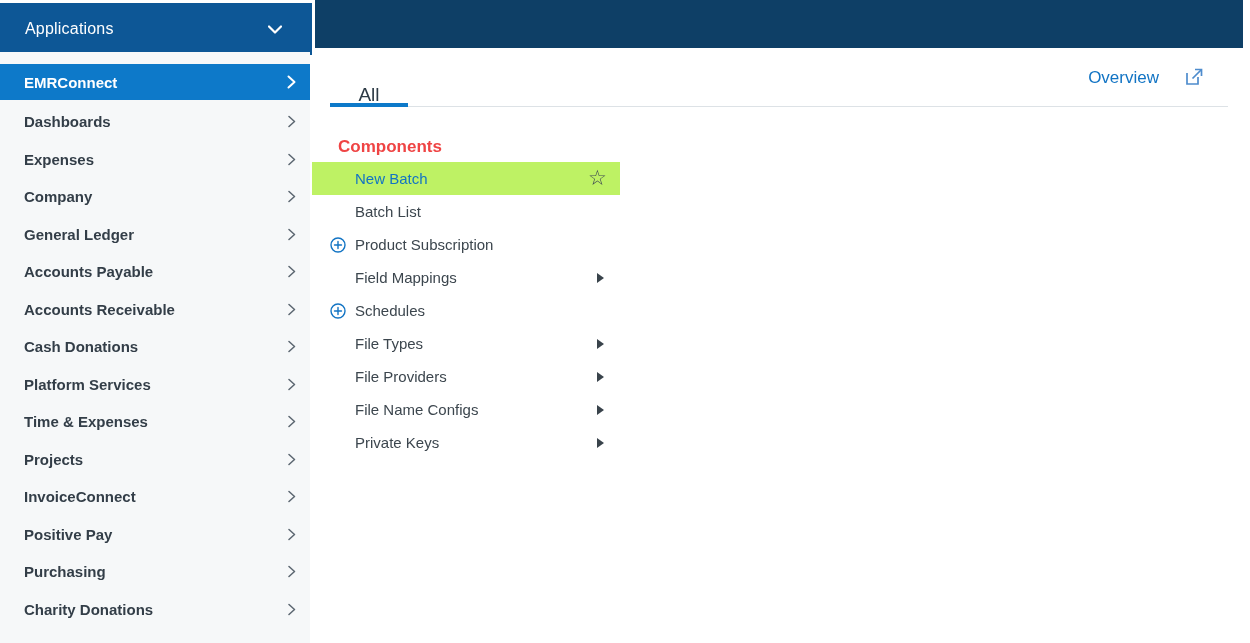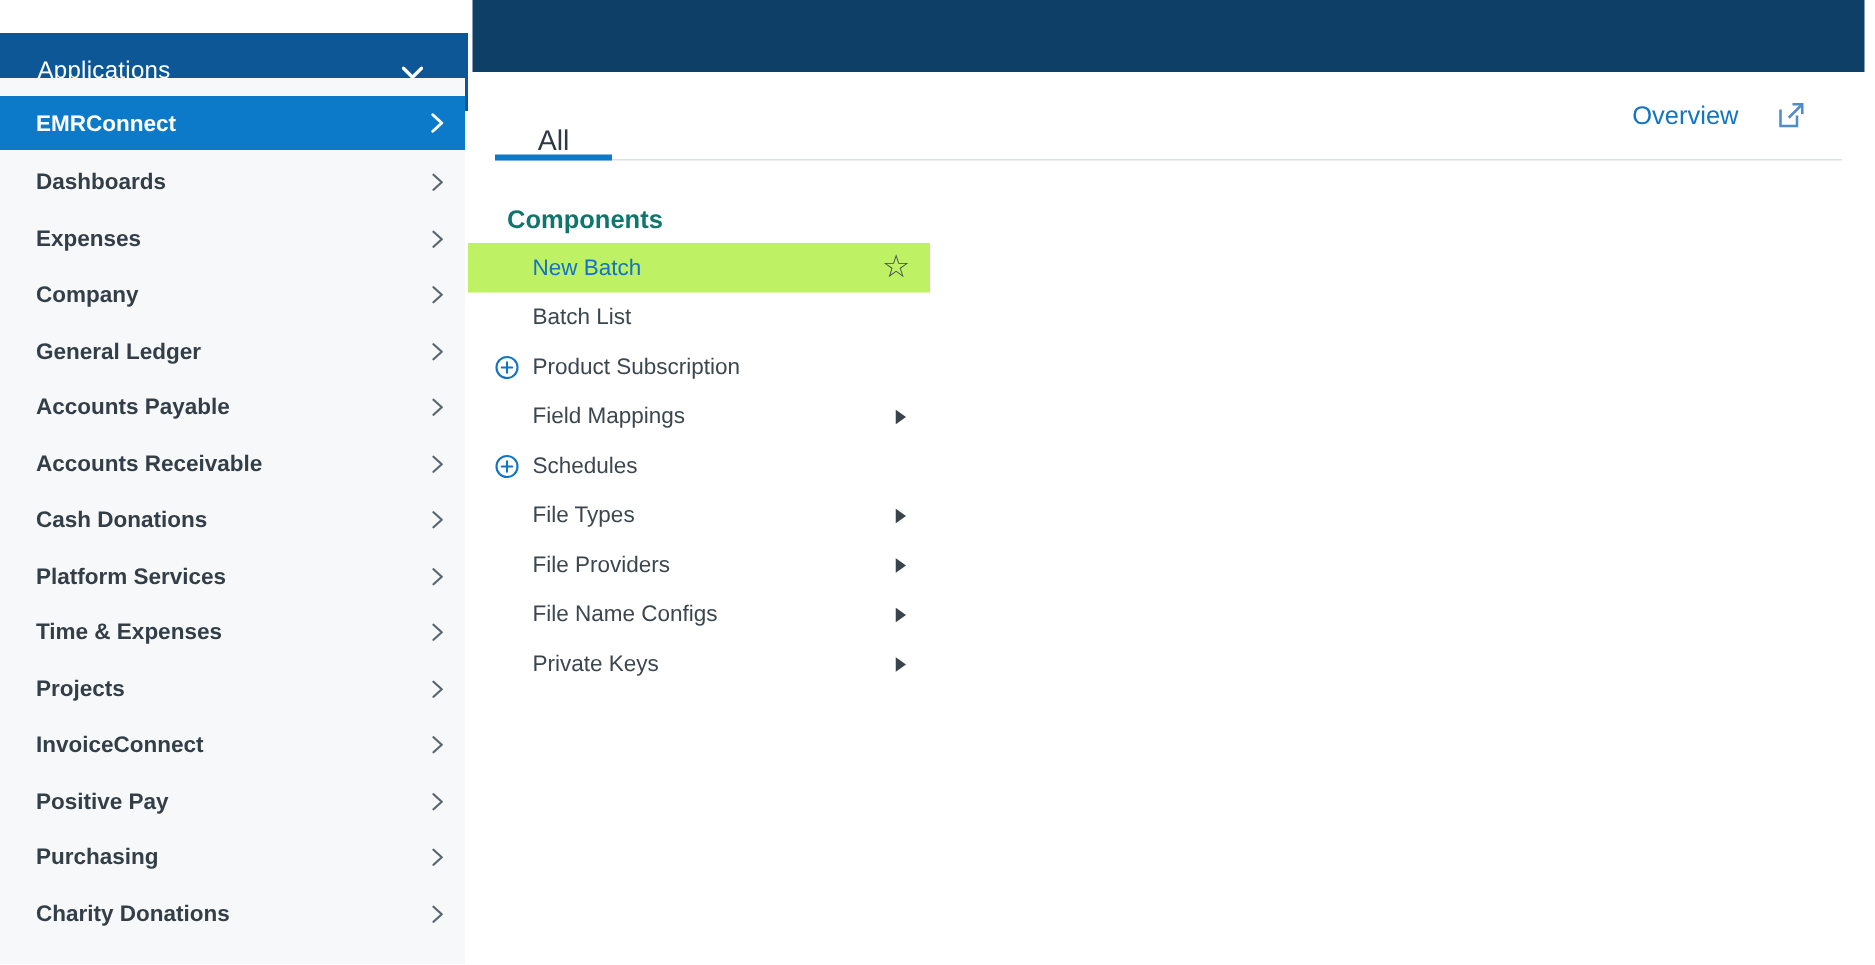--- a/index.html
+++ b/index.html
@@ -4,21 +4,21 @@
 <style>
   * { margin:0; padding:0; box-sizing:border-box; }
   html,body { width:1250px; height:643px; background:#ffffff; font-family:"Liberation Sans",sans-serif; }
   .page { position:relative; width:1250px; height:643px; overflow:hidden; background:#ffffff; }
 
   
   .app-switcher {
     position:absolute; left:0; top:3px; width:312px; height:52px;
     background:#0d5796; color:#ffffff;
     display:flex; align-items:center; justify-content:space-between;
-    padding:0 30px 0 25px; cursor:pointer;margin-top:19px;
+    padding:0 30px 0 25px; cursor:pointer;
   }
   .app-switcher .app-label { font-size:16px; letter-spacing:.2px; }
   .top-bar { position:absolute; left:315px; top:0; width:928px; height:48px; background:#0e3f66; }
 
   
   .sidebar {
     position:absolute; left:0; top:52px; width:310px; height:591px;
     background:#f6f8f9; padding-top:12px;
   }
   .side-item {
@@ -45,21 +45,21 @@
   .tab.active::after {
     content:""; position:absolute; left:0; right:0; bottom:-1px; height:4px; background:#0d79c9;
   }
   .overview-link {
     position:absolute; right:24px; top:50%; transform:translateY(-50%);
     display:flex; align-items:center; gap:24px;
     color:#1274c4; font-size:17px; cursor:pointer; text-decoration:none;
   }
   .overview-link .ext-icon { display:flex; color:#4e8ccd; }
 
-  .section-title { margin:30px 0 0 26px; font-size:17px; font-weight:700; color:#0f766e; }
+  .section-title { margin:30px 0 0 26px; font-size:17px; font-weight:700; color:#ef4444; }
 
   .comp-list { margin-top:5px; }
   .comp-row {
     position:relative; width:308px; height:33px;
     display:flex; align-items:center; padding-left:43px;
     font-size:15px; color:#3c464e; cursor:pointer;
   }
   .comp-row.selected { background:#bef264; }
   .comp-row.selected .comp-label { color:#1274c4; }
   .comp-row .plus {

